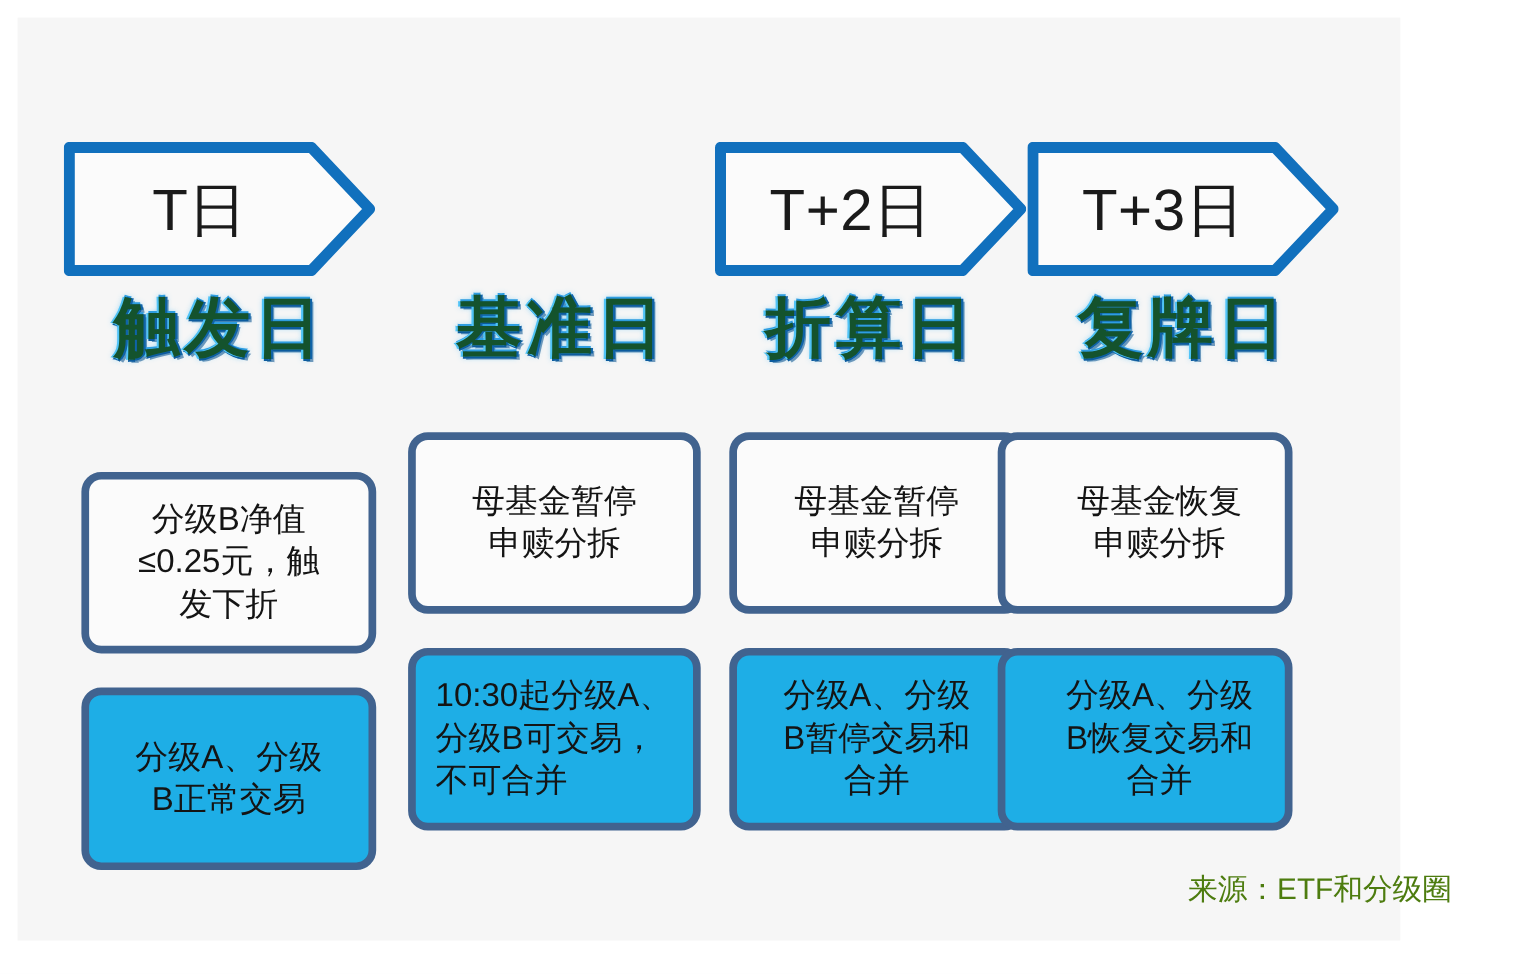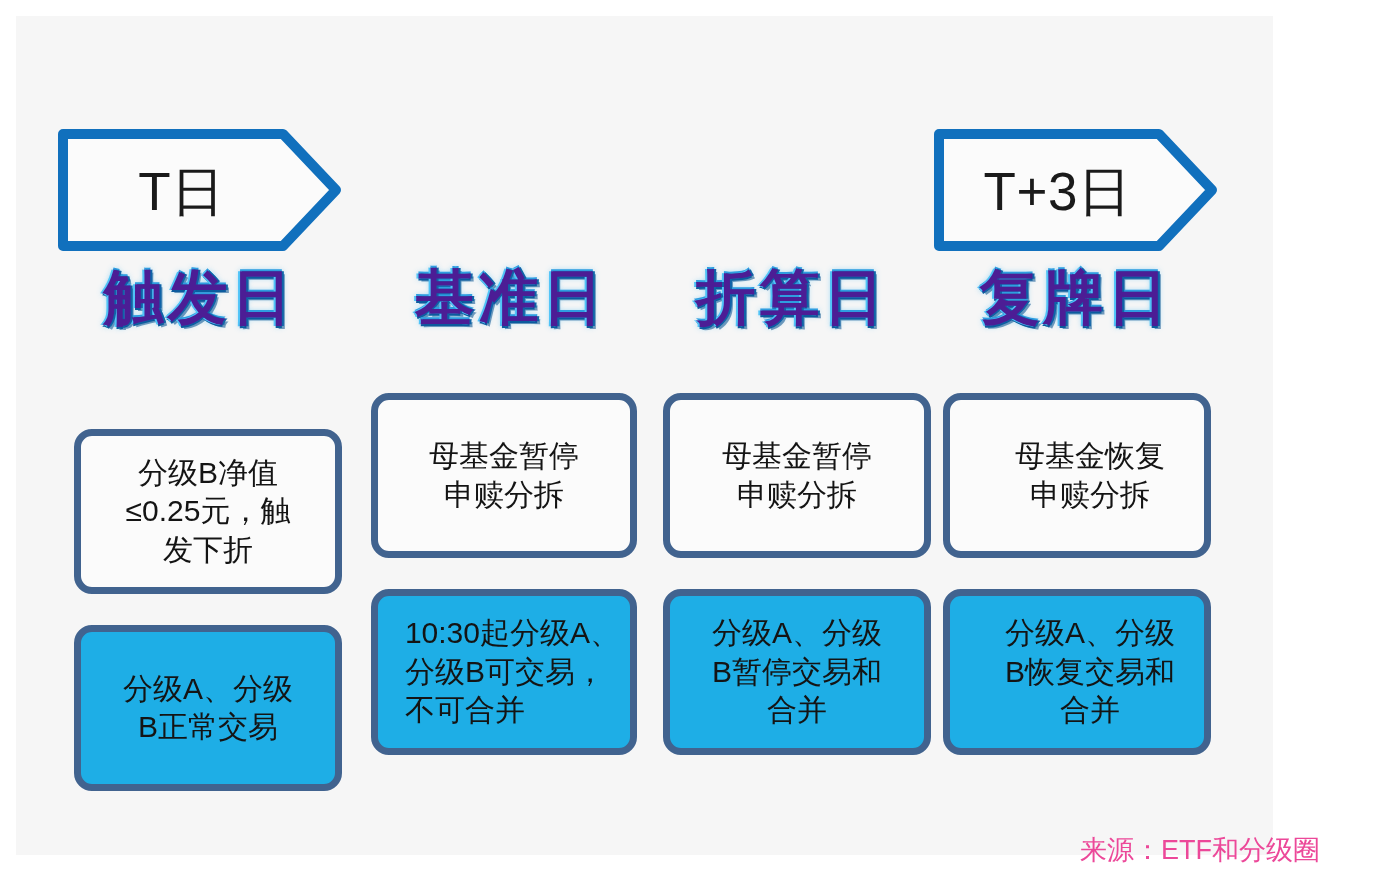--- a/index.html
+++ b/index.html
@@ -81,21 +81,21 @@
 
   
   .dayname {
     position: absolute;
     top: 268px;
     width: 283px;
     text-align: center;
     font-size: 60px;
     font-weight: bold;
     line-height: 1;
-    color: #4c1d95;
+    color: #14532d;
     letter-spacing: 4px;
     white-space: nowrap;
     text-shadow:
        2px 0   0 #0f63a8,
       -2px 0   0 #4fc3f7,
        0  -2px 0 #2e9de0,
        0   2px 0 #0b5b9e,
        3px 3px 0 rgba(10,80,140,0.55),
        0 0 6px rgba(80,190,245,0.85);
   }
@@ -128,52 +128,58 @@
 
   .card-blue {
     background: #1eaee6;
     top: 589px;
     height: 166px;
   }
 
   .col-0 { left: 74px;  width: 268px; margin-top: 36px; }
   .col-1 { left: 371px; width: 266px; }
   .col-2 { left: 663px; width: 268px; }
-  .col-3 { left: 943px; width: 268px; padding-left: 36px; }
-
-  .card-blue.col-1 { text-align: left; justify-content: flex-end; padding-left: 18px; }
+  .col-3 { left: 907px; width: 268px; padding-left: 36px; }
+
+  .card-blue.col-1 { text-align: left; justify-content: flex-start; padding-left: 18px; }
 
   .card-text { display: block; white-space: pre-line; }
 
   
   .source {
     position: absolute;
     right: 70px;
-    top: 832px;
+    top: 790px;
     font-size: 27px;
-    color: #ec4899;
+    color: #4d7c0f;
     white-space: nowrap;
   }
 </style>
 </head>
 <body>
 
 <div id="canvas">
   <div id="slide"></div>
 
   <div class="chevron-row">
 
     <div class="chevron chev-0">
       <svg viewBox="0 0 283 122" preserveAspectRatio="none">
         <polygon points="5,5 225,5 278,61 225,117 5,117" fill="#fbfbfb" stroke="#1170bd" stroke-width="10" stroke-linejoin="round"></polygon>
       </svg>
       <span class="chevron-label">T日</span>
     </div>
 
 
+    <div class="chevron chev-2">
+      <svg viewBox="0 0 283 122" preserveAspectRatio="none">
+        <polygon points="5,5 225,5 278,61 225,117 5,117" fill="#fbfbfb" stroke="#1170bd" stroke-width="10" stroke-linejoin="round"></polygon>
+      </svg>
+      <span class="chevron-label">T+2日</span>
+    </div>
 
     <div class="chevron chev-3">
       <svg viewBox="0 0 283 122" preserveAspectRatio="none">
         <polygon points="5,5 225,5 278,61 225,117 5,117" fill="#fbfbfb" stroke="#1170bd" stroke-width="10" stroke-linejoin="round"></polygon>
       </svg>
       <span class="chevron-label">T+3日</span>
     </div>
   </div>
 
   <div class="dayname day-0">触发日</div>

